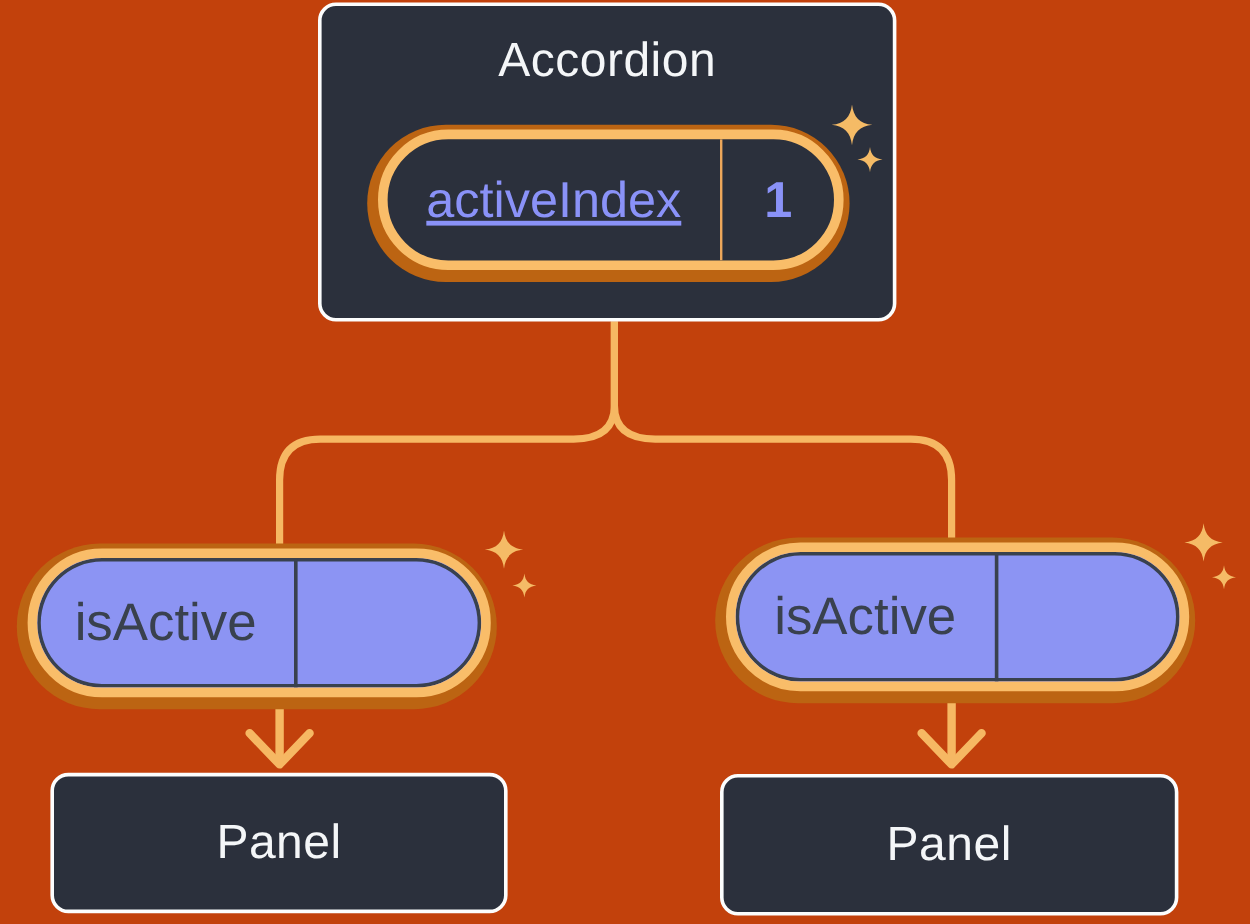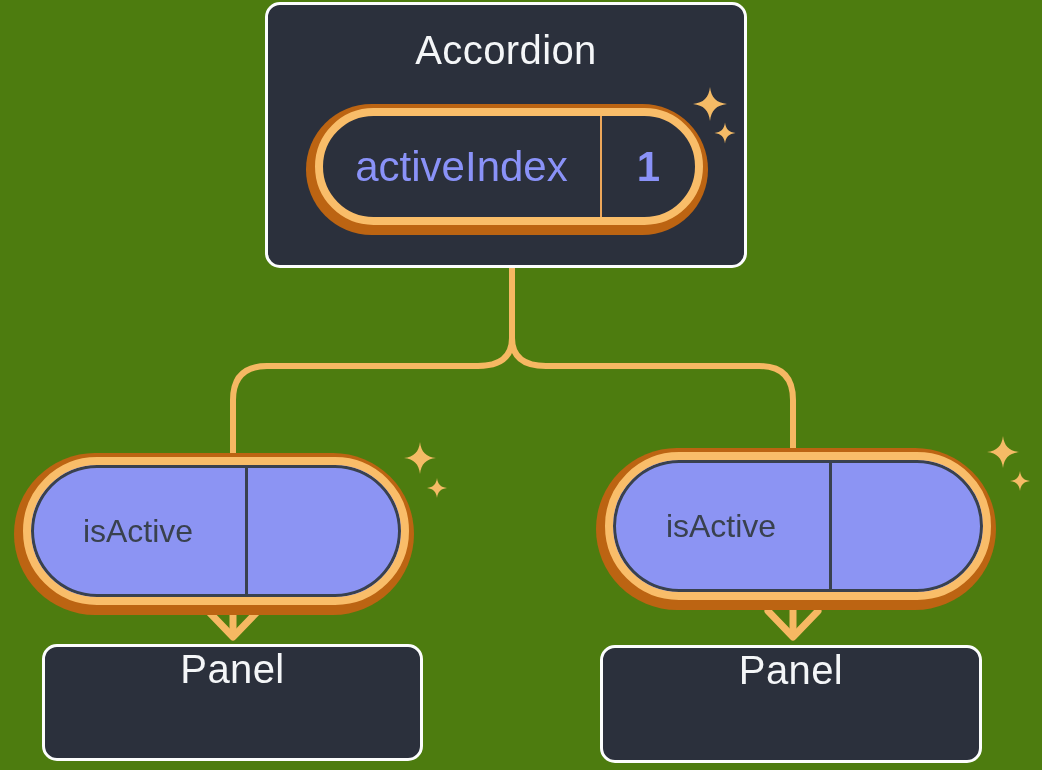--- a/index.html
+++ b/index.html
@@ -1,60 +1,60 @@
 <!DOCTYPE html>
 <html><head>
 <meta charset="utf-8">
 <style>
   html,body { margin:0; padding:0; background:#4c666f; }
   .stage {
     position:relative; width:1042px; height:770px; overflow:hidden;
-    background:#4d7c0f;
+    background:#c2410c;
     font-family:"Liberation Sans", sans-serif;
     -webkit-font-smoothing:antialiased;
   }
   .layer { position:absolute; left:0; top:0; width:1042px; height:770px; pointer-events:none; }
 
   
   .node {
     position:absolute; box-sizing:border-box;
     background:#2b303c; border:3px solid #fcfdfd; border-radius:15px;
     color:#f4f6f8;
   }
   .node-title {
     font-size:40px; font-weight:500; letter-spacing:.4px;
     text-align:center; color:#f4f6f8;
   }
   .accordion-box { left:265px; top:2px; width:482px; height:266px; }
   .accordion-box .node-title { margin-top:23px; }
-  .panel-box { display:flex; justify-content:center; }
+  .panel-box { display:flex; align-items:center; justify-content:center; }
   .panel-left  { left:42px;  top:644px; width:381px; height:117px; }
   .panel-right { left:600px; top:645px; width:382px; height:118px; }
 
   
   .pill {
     position:absolute; box-sizing:border-box; overflow:hidden;
     border:8px solid #f9bd69; border-radius:999px;
     display:flex; align-items:stretch;
   }
   .pill .cell { display:flex; align-items:center; justify-content:center; }
   .pill .val { font-weight:700; }
 
   .state-pill {
     left:315px; top:108px; width:388px; height:117px;
     background:#2b303c; color:#8a92f8; font-size:42px;
     box-shadow:-2px 3px 0 7px #bc6412;
   }
-  .state-pill .name { width:277px; }
+  .state-pill .name { width:277px;text-decoration:underline; }
   .state-pill .pill-divider { width:2px; background:#eda75a; }
   .state-pill .val { flex:1; }
 
   .prop-pill {
-    width:386px; height:148px;
-    background:#8c94f3; color:#39414e; font-size:32px;
+    width:386px; height:124px;
+    background:#8c94f3; color:#39414e; font-size:44px;
     box-shadow:-2px 3px 0 7px #bc6412, inset 0 0 0 3px #39414e;
   }
   .prop-pill .name { width:214px; }
   .prop-pill .pill-divider { width:3px; background:#39414e; }
   .prop-pill .val { flex:1; color:#343c48; }
   .prop-left  { left:23px;  top:457px; }
   .prop-right { left:605px; top:452px; }
   .prop-right .name { width:216px; }
 </style>
 </head>

